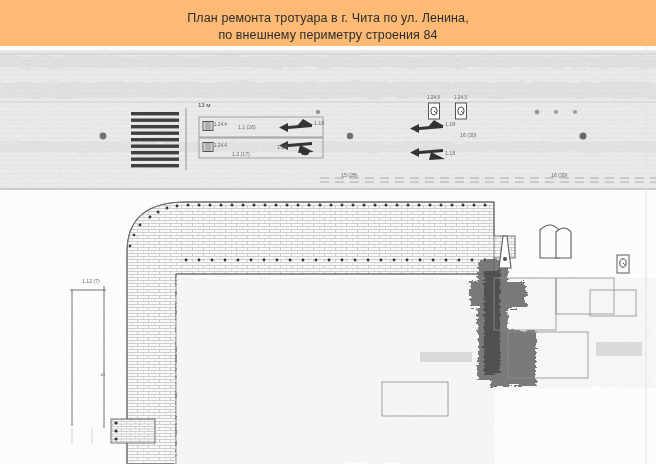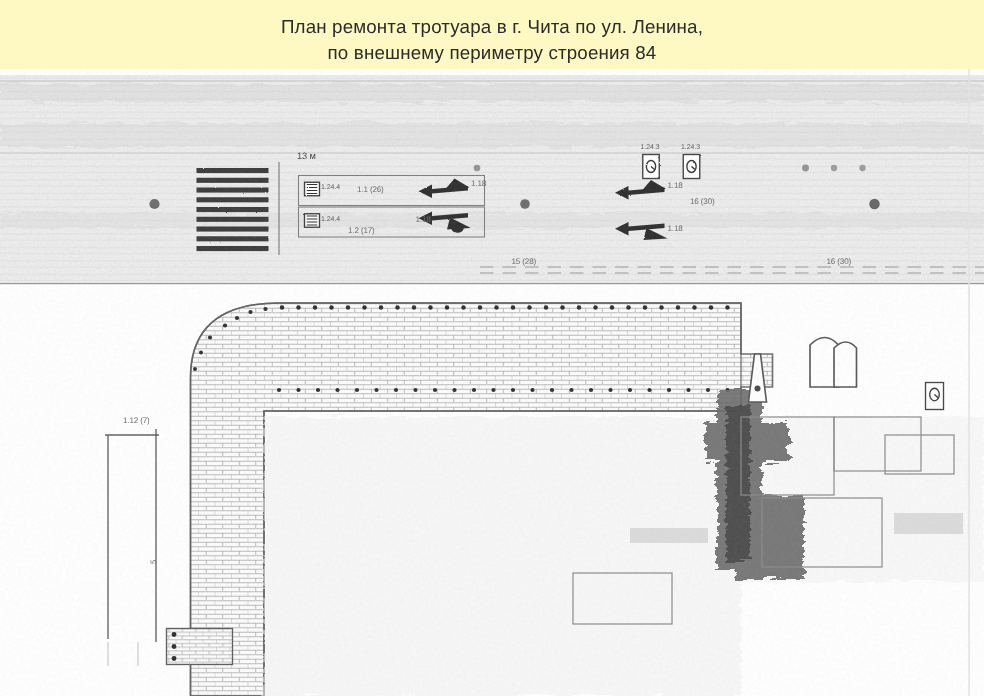--- a/index.html
+++ b/index.html
@@ -4,21 +4,21 @@
 <style>
   html, body {
     margin: 0;
     padding: 0;
     background: #ffffff;
   }
   #page {
     position: relative;
     width: 656px;
     height: 464px;
-    background: #fef9c3;
+    background: #fdba74;
     overflow: hidden;
     font-family: "Liberation Sans", sans-serif;
   }
 
   
   #title-block {
     position: absolute;
     top: 10px; left: 0; width: 656px;
     text-align: center;
     color: #2b2b2b;

